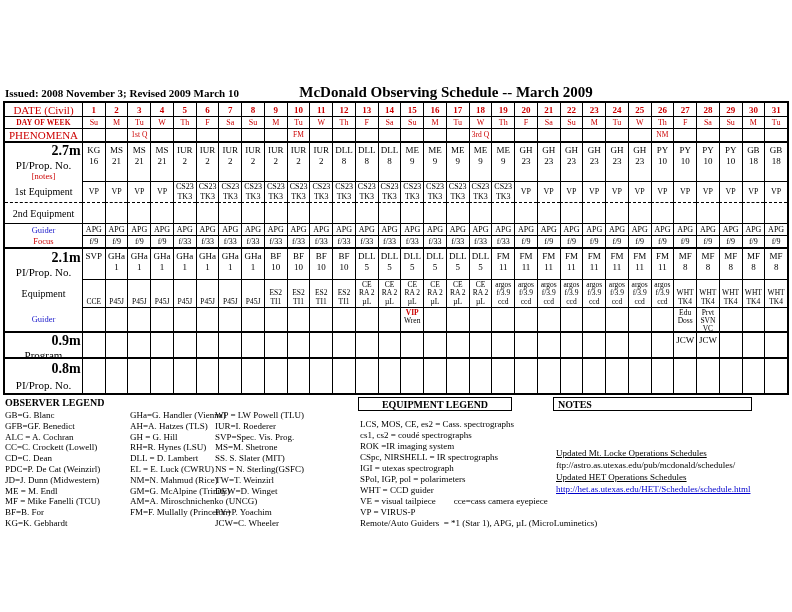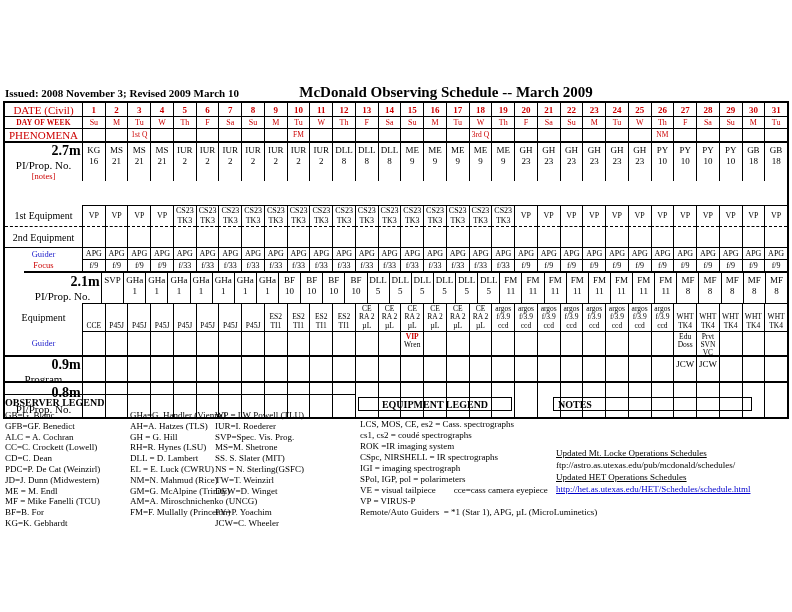--- a/index.html
+++ b/index.html
@@ -431,21 +431,21 @@
         </div>
         <div class="cell bt-thick">
           <div>GB</div>
           <div>18</div>
         </div>
         <div class="cell bt-thick">
           <div>GB</div>
           <div>18</div>
         </div>
       </div>
-      <div class="srow r-eq1" style="height: 21px; margin-top: 24px;">
+      <div class="srow r-eq1" style="height: 21px;">
         <div class="lab">
           <div class="lab-med">1st Equipment</div>
         </div>
         <div class="cell bt-thin">
           <div>VP</div>
         </div>
         <div class="cell bt-thin">
           <div>VP</div>
         </div>
         <div class="cell bt-thin">
@@ -776,21 +776,21 @@
         <div class="cell bt-thin">
           <div>f/9</div>
         </div>
         <div class="cell bt-thin">
           <div>f/9</div>
         </div>
         <div class="cell bt-thin">
           <div>f/9</div>
         </div>
       </div>
-      <div class="srow r-pi21" style="height: 32px; padding-left: 19px;">
+      <div class="srow r-pi21" style="height: 32px;">
         <div class="lab bt-thick">
           <div class="lab-big">2.1m</div>
           <div class="lab-norm">PI/Prop. No.</div>
         </div>
         <div class="cell bt-thick">
           <div>SVP</div>
         </div>
         <div class="cell bt-thick">
           <div>GHa</div>
           <div>1</div>
@@ -1216,22 +1216,23 @@
         </div>
       </div>
   </div>
 
   <div class="eq-legend-box">EQUIPMENT LEGEND</div>
   <div class="eq-items" id="eq-items">
       <div class="eq-item">LCS, MOS, CE, es2 = Cass. spectrographs</div>
       <div class="eq-item">cs1, cs2 = coudé spectrographs</div>
       <div class="eq-item">ROK =IR imaging system</div>
       <div class="eq-item">CSpc, NIRSHELL = IR spectrographs</div>
-      <div class="eq-item">IGI = imaging spectrograph</div>
+      <div class="eq-item">IGI = utexas spectrograph</div>
       <div class="eq-item">SPol, IGP, pol = polarimeters</div>
+      <div class="eq-item">WHT = CCD guider</div>
       <div class="eq-item">VE = visual tailpiece        cce=cass camera eyepiece</div>
       <div class="eq-item">VP = VIRUS-P</div>
       <div class="eq-item">Remote/Auto Guiders  = *1 (Star 1), APG, µL (MicroLuminetics)</div>
     </div>
 
   <div class="notes-box">NOTES</div>
   <div class="notes-lines" id="notes-lines">
       <div class="note-line note-u">Updated Mt. Locke Operations Schedules</div>
       <div class="note-line">ftp://astro.as.utexas.edu/pub/mcdonald/schedules/</div>
       <div class="note-line note-u">Updated HET Operations Schedules</div>

